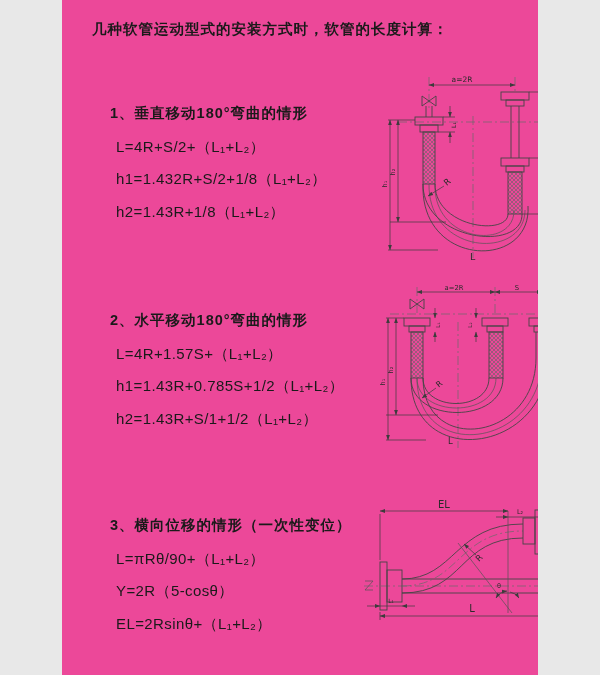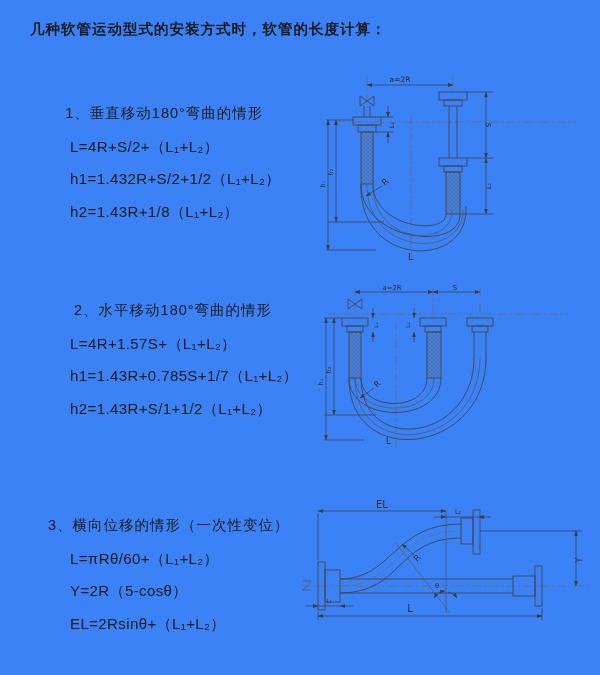--- a/index.html
+++ b/index.html
@@ -1,63 +1,63 @@
 <!DOCTYPE html>
 <html><head>
 <meta charset="utf-8">
 <style>
   html,body{margin:0;padding:0;background:#e8e8e8;}
   .page{
-    position:relative;width:600px;height:675px;background:#3b82f6;
+    position:relative;width:476px;height:675px;background:#ec4899;
     font-family:"Liberation Sans","DejaVu Sans",sans-serif;color:#1a1a1a;
     overflow:hidden;margin:0 auto;
   }
   .title{position:absolute;left:30px;top:20px;font-size:14.5px;letter-spacing:1px;font-weight:600;}
   .section{position:absolute;left:48px;}
-  .sec1{top:104px;} .sec2{top:301px;} .sec3{top:516px;}
-  .sec-heading{font-size:14.5px;letter-spacing:1px;font-weight:400;white-space:nowrap;text-align:center;}
-  .formulas{margin:8px 0 0 22px;}
+  .sec1{top:104px;} .sec2{top:311px;} .sec3{top:516px;}
+  .sec-heading{font-size:14.5px;letter-spacing:1px;font-weight:700;white-space:nowrap;}
+  .formulas{margin:8px 0 0 6px;}
   .formula{height:32.5px;display:flex;align-items:center;font-size:15px;letter-spacing:0.4px;white-space:nowrap;}
   svg{position:absolute;overflow:visible;font-family:"DejaVu Sans",sans-serif;}
   svg text{fill:#2b2b2b;}
   .ln{stroke:#454545;stroke-width:0.9;fill:none;}
   .thin{stroke:#555555;stroke-width:0.7;fill:none;}
   .cl{stroke:#6a6a6a;stroke-width:0.7;fill:none;stroke-dasharray:9 3 2 3;}
   .dim{stroke:#3c3c3c;stroke-width:0.7;fill:none;}
   .braid{stroke:#454545;stroke-width:0.9;}
 </style>
 </head>
 <body>
 
 <div class="page">
 
   <div class="title">几种软管运动型式的安装方式时，软管的长度计算：</div>
 
   <div class="section sec1">
     <div class="sec-heading">1、垂直移动180°弯曲的情形</div>
     <div class="formulas">
       <div class="formula">L=4R+S/2+（L₁+L₂）</div>
-      <div class="formula">h1=1.432R+S/2+1/2（L₁+L₂）</div>
+      <div class="formula">h1=1.432R+S/2+1/8（L₁+L₂）</div>
       <div class="formula">h2=1.43R+1/8（L₁+L₂）</div>
     </div>
   </div>
 
   <div class="section sec2">
     <div class="sec-heading">2、水平移动180°弯曲的情形</div>
     <div class="formulas">
       <div class="formula">L=4R+1.57S+（L₁+L₂）</div>
-      <div class="formula">h1=1.43R+0.785S+1/7（L₁+L₂）</div>
+      <div class="formula">h1=1.43R+0.785S+1/2（L₁+L₂）</div>
       <div class="formula">h2=1.43R+S/1+1/2（L₁+L₂）</div>
     </div>
   </div>
 
   <div class="section sec3">
     <div class="sec-heading">3、横向位移的情形（一次性变位）</div>
     <div class="formulas">
-      <div class="formula">L=πRθ/60+（L₁+L₂）</div>
+      <div class="formula">L=πRθ/90+（L₁+L₂）</div>
       <div class="formula">Y=2R（5-cosθ）</div>
       <div class="formula">EL=2Rsinθ+（L₁+L₂）</div>
     </div>
   </div>
 
   <svg style="left:320px;top:72px;" width="272" height="192" viewBox="0 0 272 192">
     <defs>
       <marker id="ar1" viewBox="0 0 10 10" refX="9" refY="5" markerWidth="8" markerHeight="8" orient="auto-start-reverse">
         <path d="M0,1.6 L9.5,5 L0,8.4 z" fill="#3c3c3c"></path>
       </marker>

